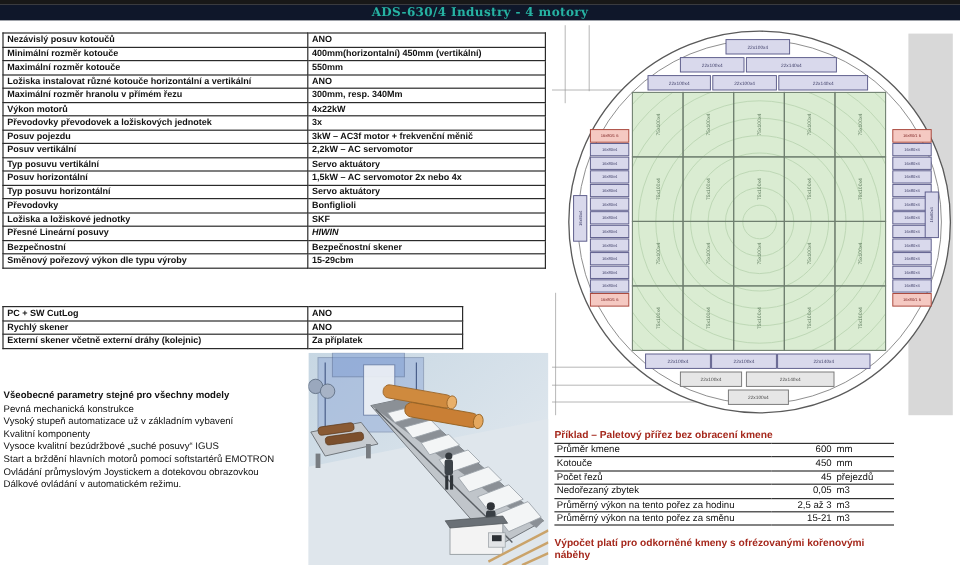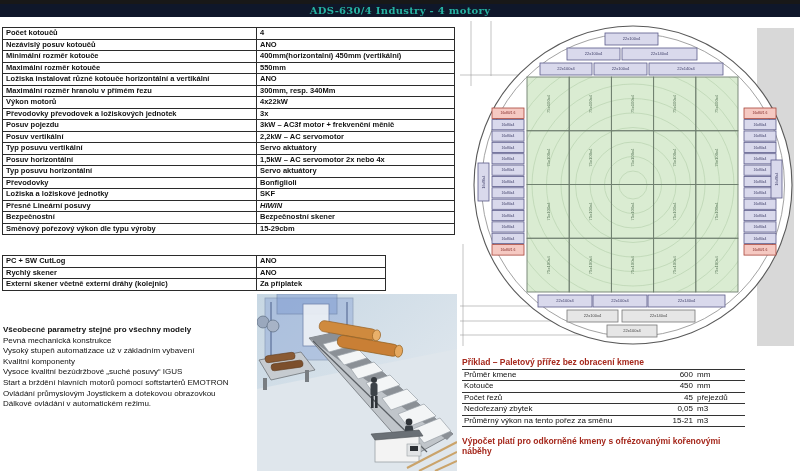--- a/index.html
+++ b/index.html
@@ -55,24 +55,20 @@
 <body>
 
 <div class="top-strip"></div>
 <div class="title-bar">
   <span>ADS-630/4 Industry - 4 motory</span>
 </div>
 
 <table class="spec-table">
   <tbody>
       <tr>
-        <td class="lbl">Počet kotoučů</td>
-        <td>4</td>
-      </tr>
-      <tr>
         <td class="lbl">Nezávislý posuv kotoučů</td>
         <td>ANO</td>
       </tr>
       <tr>
         <td class="lbl">Minimální rozměr kotouče</td>
         <td>400mm(horizontalní) 450mm (vertikální)</td>
       </tr>
       <tr>
         <td class="lbl">Maximální rozměr kotouče</td>
         <td>550mm</td>
@@ -521,20 +517,25 @@
           <td>Počet řezů</td>
           <td class="v">45</td>
           <td class="u">přejezdů</td>
         </tr>
         <tr>
           <td>Nedořezaný zbytek</td>
           <td class="v">0,05</td>
           <td class="u">m3</td>
         </tr>
         <tr>
+          <td>Průměrný výkon na tento pořez za hodinu</td>
+          <td class="v">2,5 až 3</td>
+          <td class="u">m3</td>
+        </tr>
+        <tr>
           <td>Průměrný výkon na tento pořez za směnu</td>
           <td class="v">15-21</td>
           <td class="u">m3</td>
         </tr>
       </tbody>
   </table>
   <div class="ex-note">Výpočet platí pro odkorněné kmeny s ofrézovanými kořenovými náběhy</div>
 </div>
 
 </body></html>

